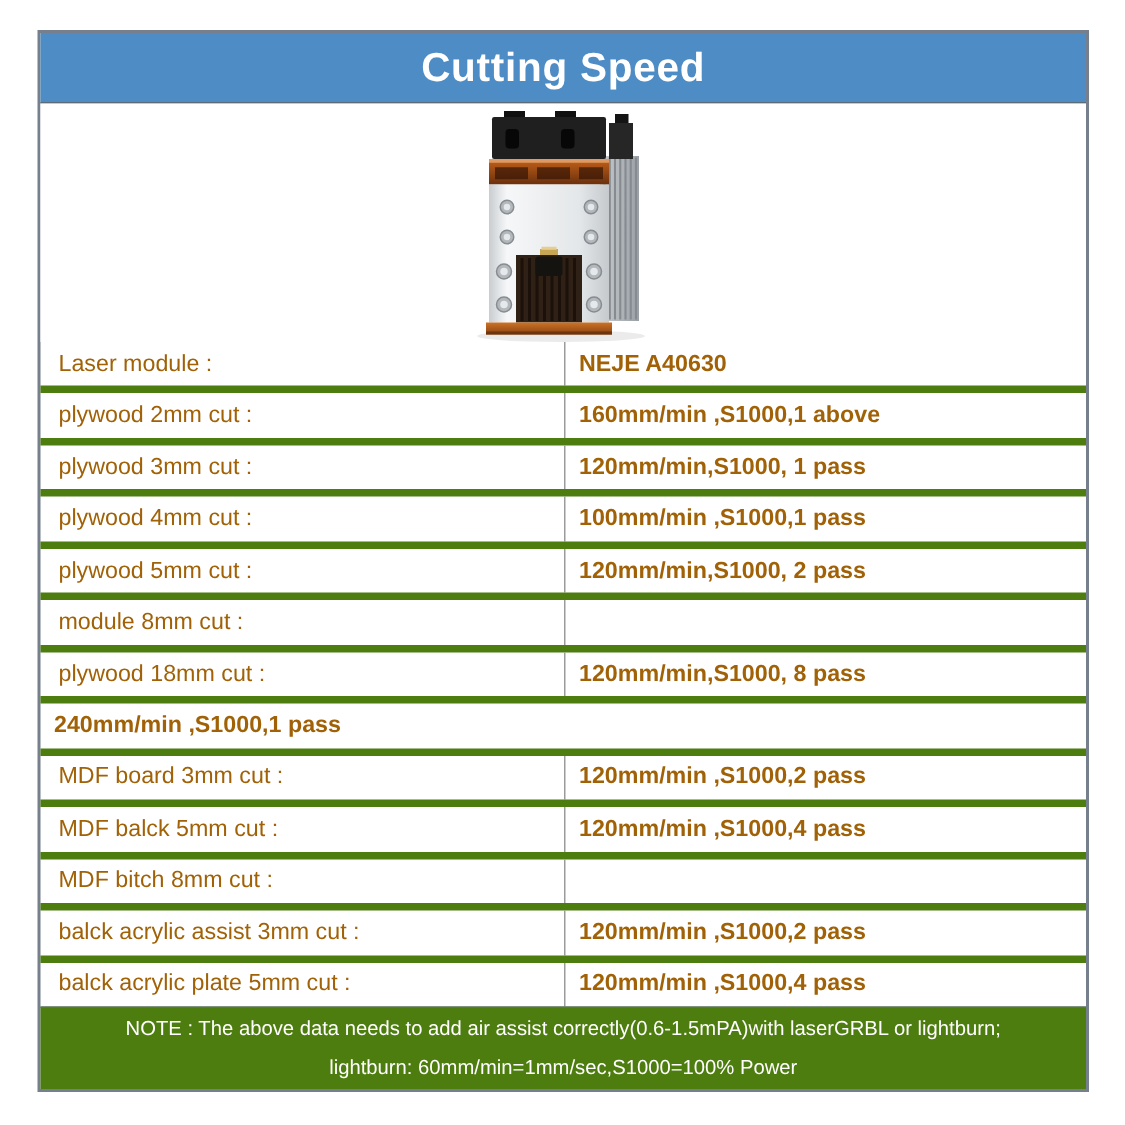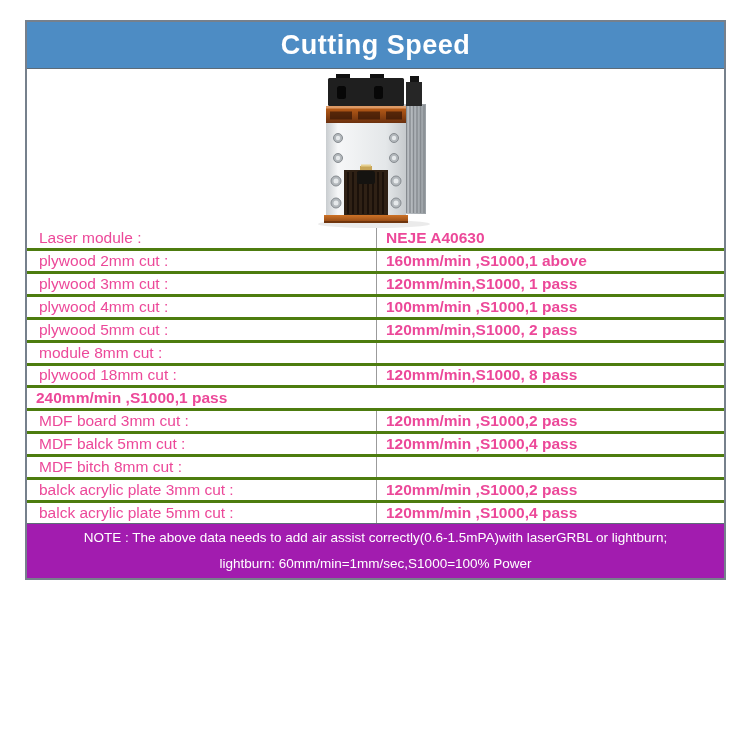--- a/index.html
+++ b/index.html
@@ -5,21 +5,21 @@
   * { margin: 0; padding: 0; box-sizing: border-box; }
   html, body {
     width: 750px; height: 750px;
     background: #ffffff;
     font-family: "Liberation Sans", sans-serif;
     overflow: hidden;
   }
   .panel {
     position: absolute;
     left: 25px; top: 20px;
-    width: 701px; height: 560px;
+    width: 701px; height: 708px;
     border: 2px solid #76808c;
     display: flex;
     flex-direction: column;
     background: #ffffff;
   }
   .title-bar {
     height: 47px;
     flex: 0 0 47px;
     background: #4d8cc4;
     border-bottom: 1px solid #5d6b77;
@@ -40,47 +40,47 @@
     align-items: flex-end;
   }
   .rows {
     flex: 1 1 auto;
     display: flex;
     flex-direction: column;
   }
   .row {
     flex: 1 1 0;
     display: flex;
-    border-top: 3px solid #4d7c0f;
+    border-top: 5px solid #4d7c0f;
   }
   .row:first-child { border-top: none; }
   .cell {
     display: flex;
     align-items: center;
     font-size: 15.5px;
-    color: #ec4899;
+    color: #a16207;
     white-space: nowrap;
     overflow: hidden;
     text-align: center;
   }
   .cell.label {
     width: 350px;
     flex: 0 0 350px;
     padding-left: 12px;
     border-right: 1px solid #9b9b9b;
   }
   .cell.value {
     flex: 1 1 auto;
     padding-left: 9px;
     font-weight: bold;
   }
   .note-bar {
     height: 55px;
     flex: 0 0 55px;
-    background: #a21caf;
+    background: #4d7c0f;
     border-top: 1px solid #5d6b77;
     color: #ffffff;
     display: flex;
     flex-direction: column;
     align-items: center;
     justify-content: center;
     font-size: 13.5px;
     line-height: 26px;
     text-align: center;
   }
@@ -226,21 +226,21 @@
       <div class="cell value">120mm/min ,S1000,2 pass</div>
     </div>
     <div class="row">
       <div class="cell label">MDF balck 5mm cut :</div>
       <div class="cell value">120mm/min ,S1000,4 pass</div>
     </div>
     <div class="row">
       <div class="cell label">MDF bitch 8mm cut :</div>
     </div>
     <div class="row">
-      <div class="cell label">balck acrylic plate 3mm cut :</div>
+      <div class="cell label">balck acrylic assist 3mm cut :</div>
       <div class="cell value">120mm/min ,S1000,2 pass</div>
     </div>
     <div class="row">
       <div class="cell label">balck acrylic plate 5mm cut :</div>
       <div class="cell value">120mm/min ,S1000,4 pass</div>
     </div>
   </div>
 
   <div class="note-bar">
     <div>NOTE : The above data needs to add air assist correctly(0.6-1.5mPA)with laserGRBL or lightburn;</div>

